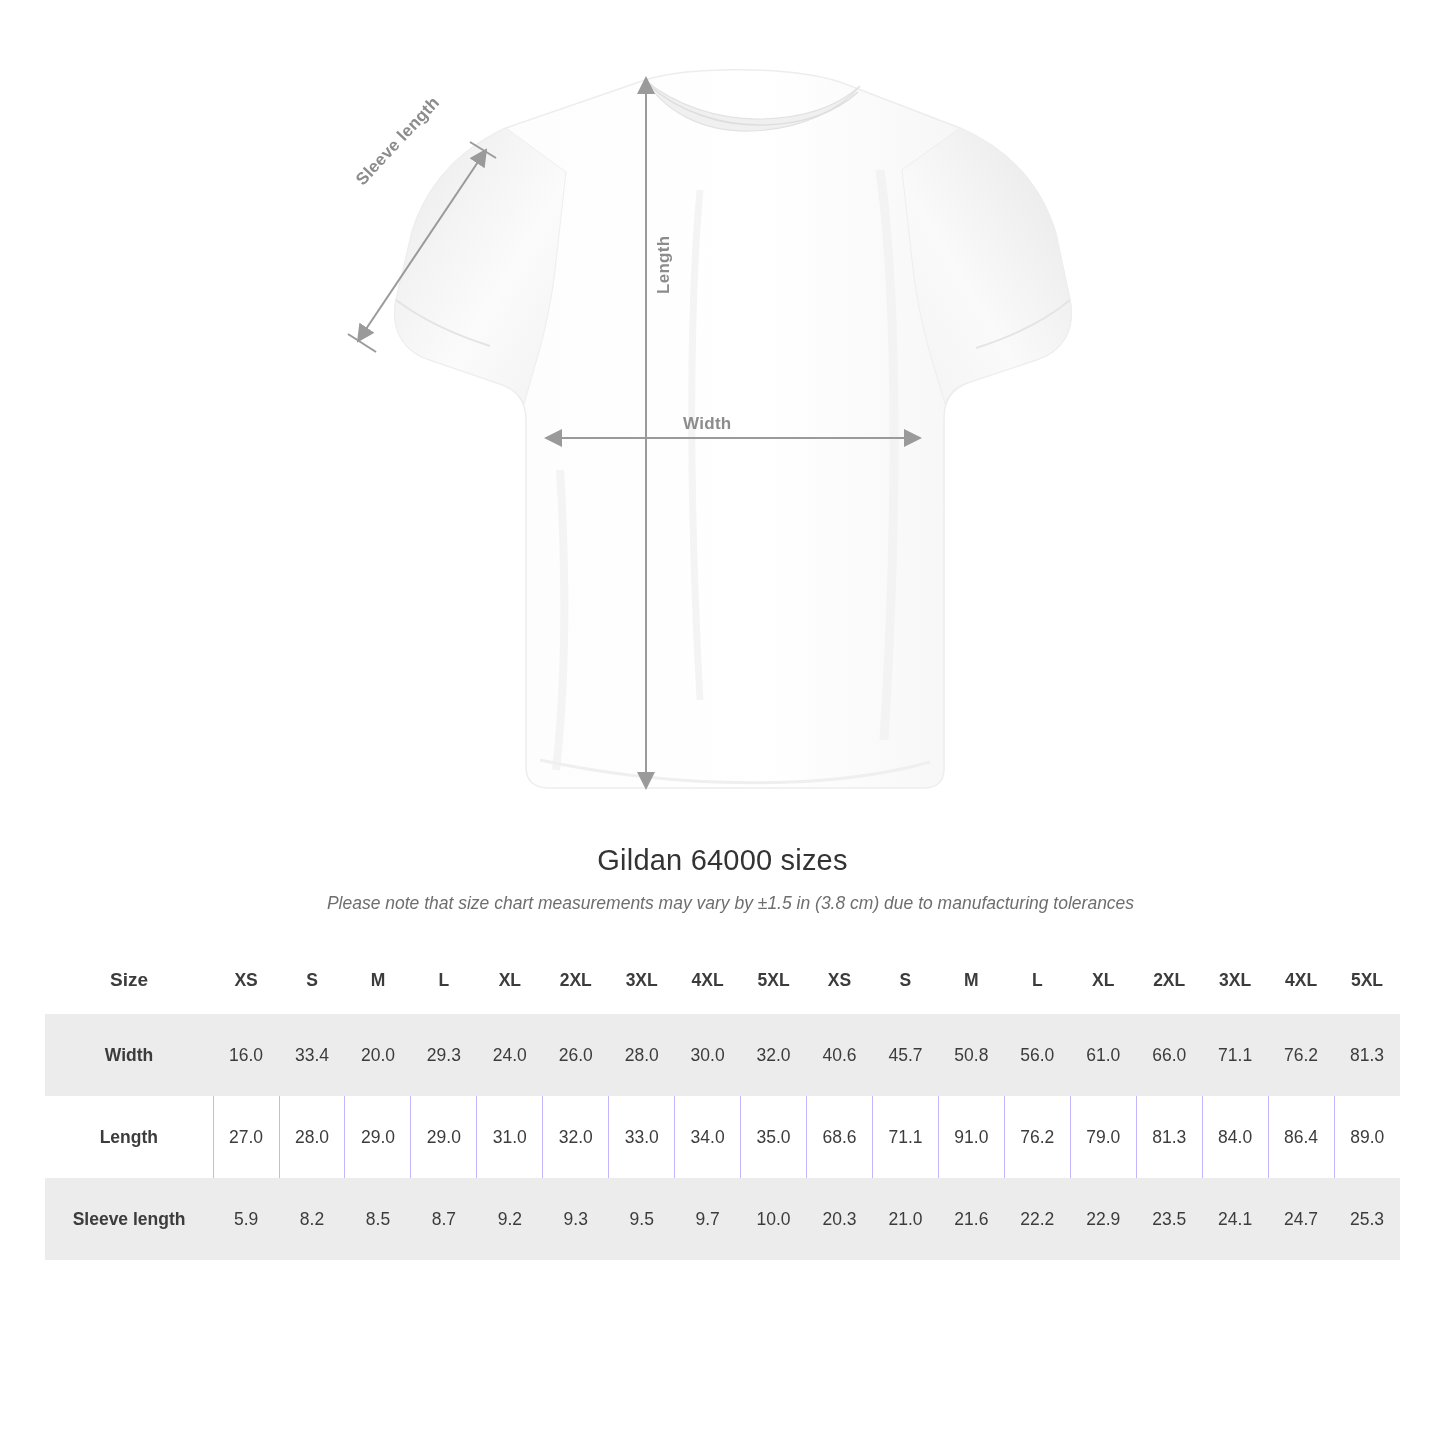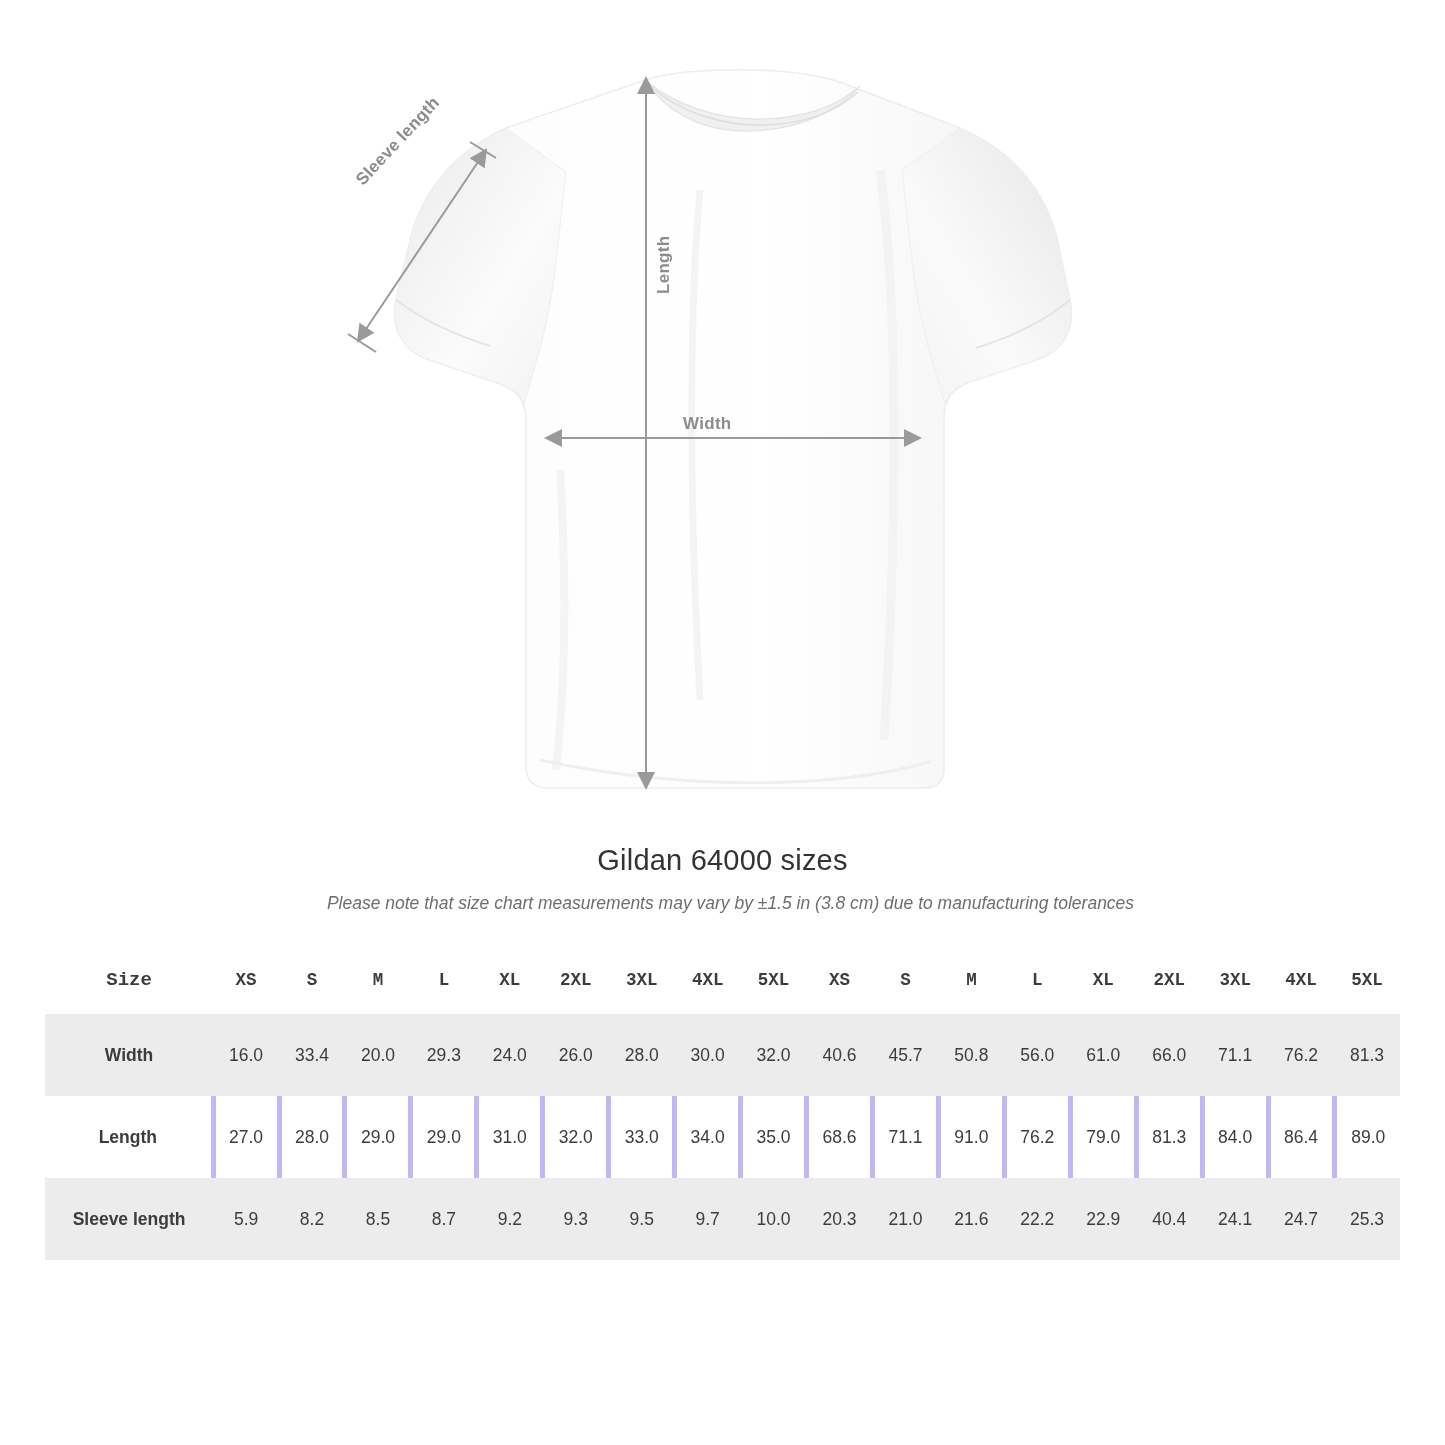--- a/index.html
+++ b/index.html
@@ -104,21 +104,20 @@
     font-style: italic;
     color: #6f6f6f;
     padding-top: 4px;
   }
   .row-header td {
     height: 68px;
     background: #ffffff;
     font-size: 19px;
     font-weight: bold;
     color: #3c3c3c;
-    font-family: Liberation Mono, monospace;
   }
   .row-header td.rowlabel {
     font-weight: bold;
     font-size: 19px;
   }
   tr.shaded td {
     background: #ececec;
   }
   tr.plain td {
     background: #ffffff;
@@ -130,21 +129,21 @@
     font-weight: bold;
     font-size: 19px;
     color: #3c3c3c;
   }
   .col-label { width: 168px; }
   .col-v { width: 65.9px; }
   td.vsep {
     border-left: 1px solid #ffffff;
   }
   tr.plain td.vsep {
-    border-left: 5px solid #c4b5fd;
+    border-left: 1px solid #c4b5fd;
   }
 </style>
 </head>
 <body>
 
 <div class="illustration">
 
   <svg class="shirt-svg" width="1445" height="830" viewBox="0 0 1445 830">
     <defs>
       <linearGradient id="bodyShade" x1="0" y1="0" x2="1" y2="0">
@@ -323,20 +322,20 @@
         <td class="vsep">9.2</td>
         <td class="vsep">9.3</td>
         <td class="vsep">9.5</td>
         <td class="vsep">9.7</td>
         <td class="vsep">10.0</td>
         <td class="vsep">20.3</td>
         <td class="vsep">21.0</td>
         <td class="vsep">21.6</td>
         <td class="vsep">22.2</td>
         <td class="vsep">22.9</td>
-        <td class="vsep">40.4</td>
+        <td class="vsep">23.5</td>
         <td class="vsep">24.1</td>
         <td class="vsep">24.7</td>
         <td class="vsep">25.3</td>
       </tr>
     </tbody>
   </table>
 </div>
 
 </body></html>

